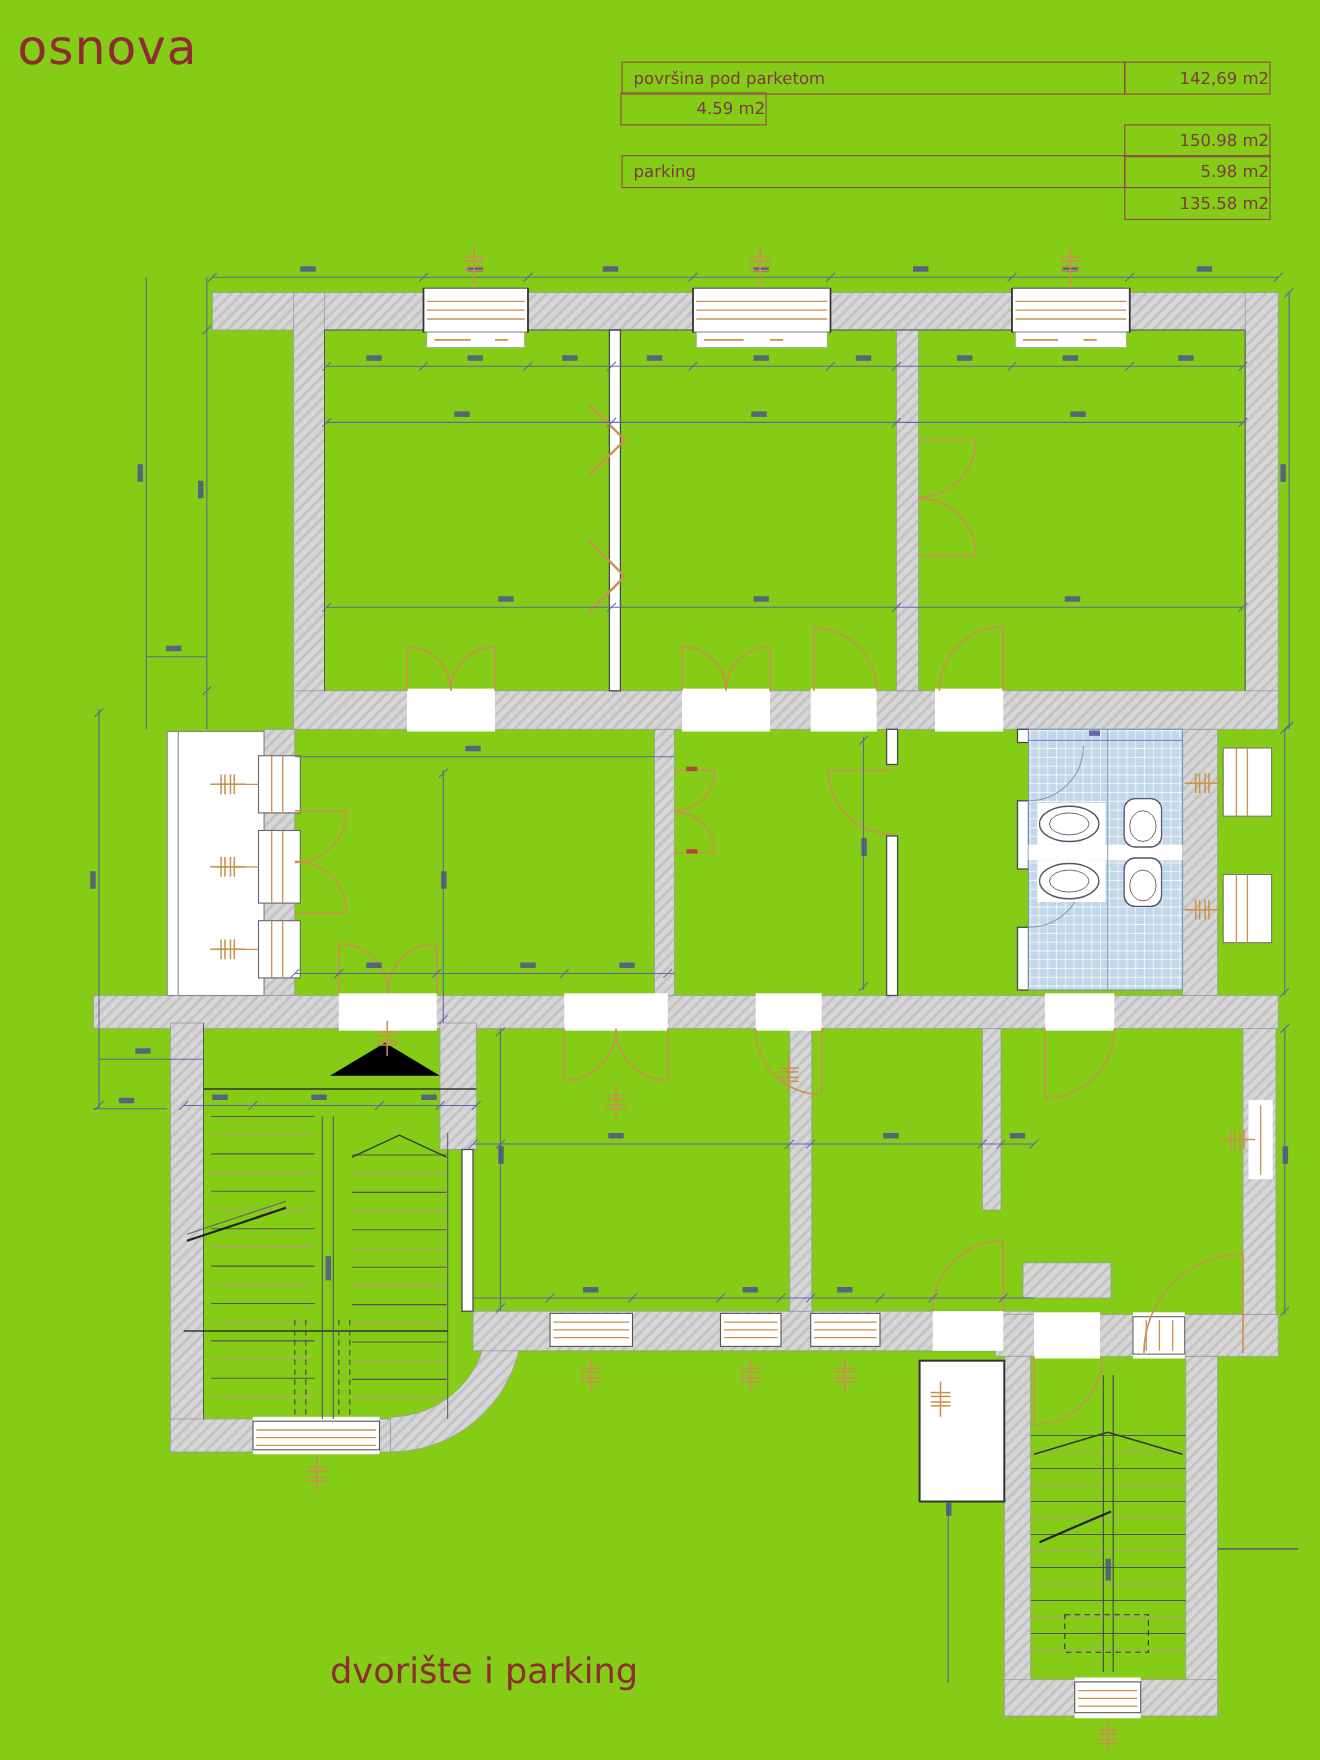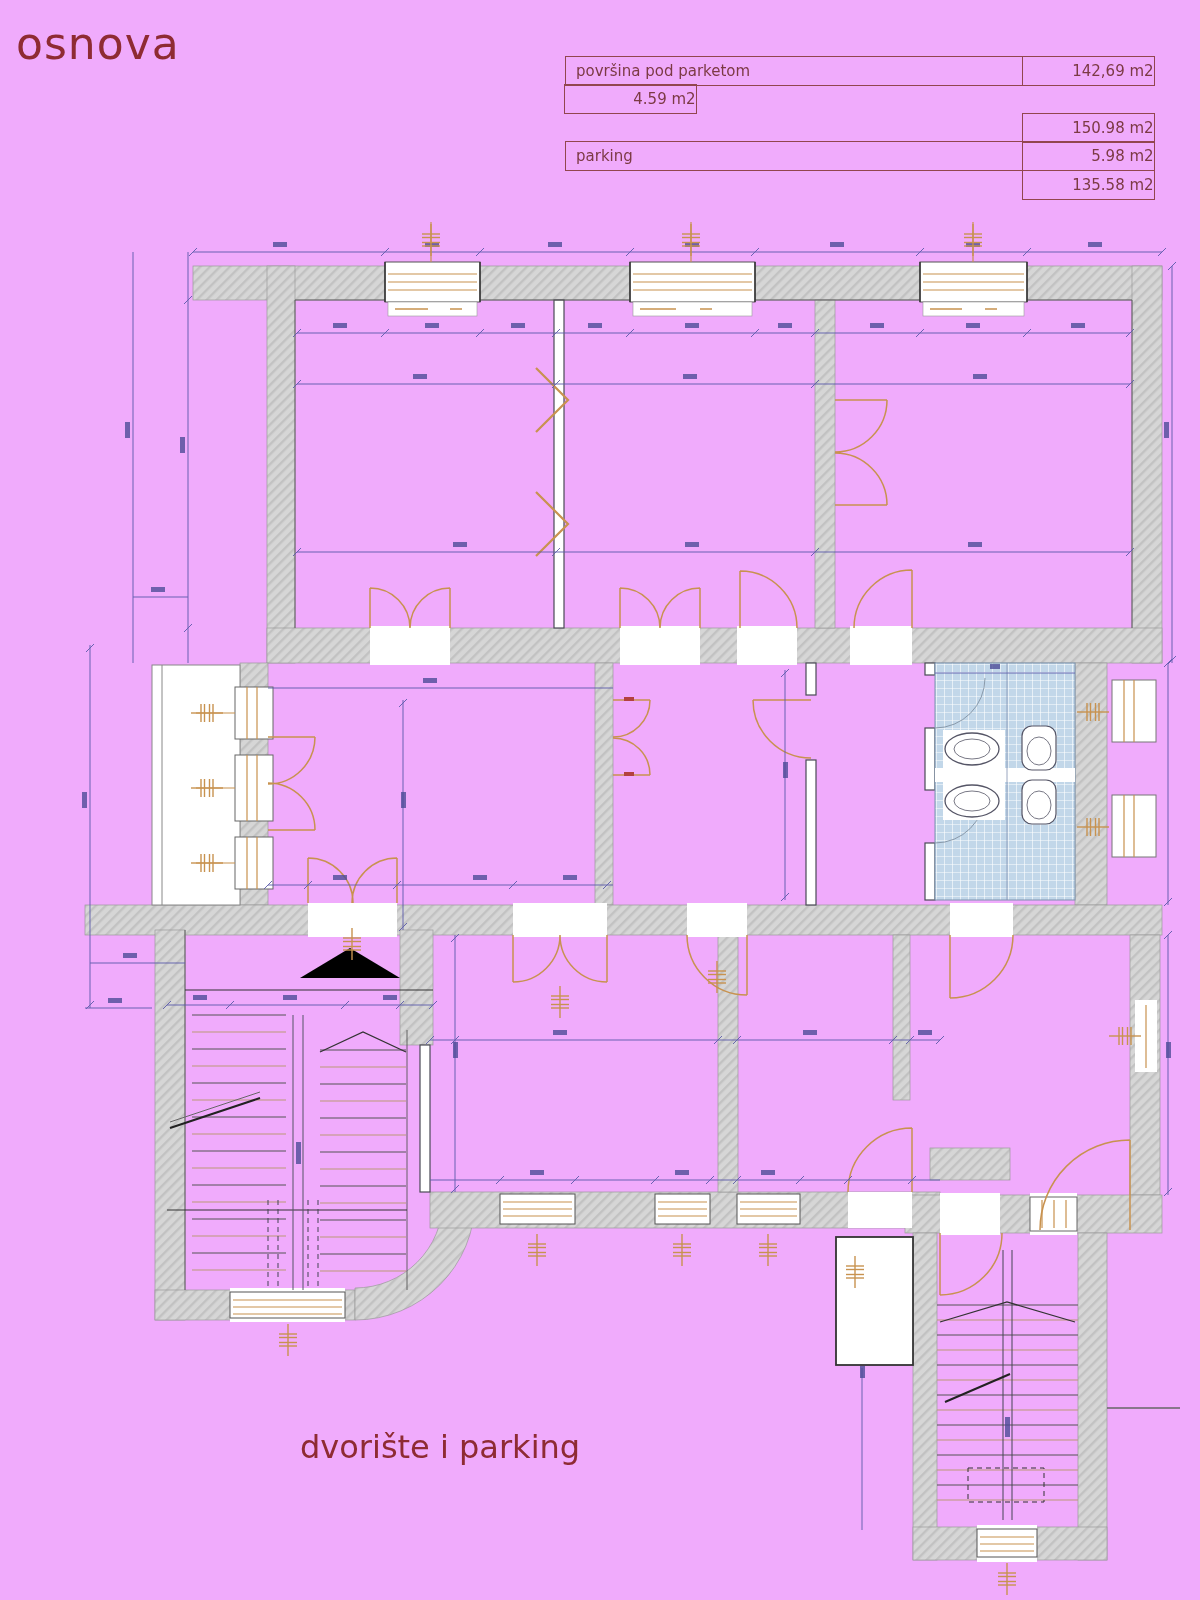--- a/index.html
+++ b/index.html
@@ -1,20 +1,20 @@
 <!DOCTYPE html>
 <html><head>
 <meta charset="utf-8">
 <style>
   html,body{margin:0;padding:0;background:#fff;}
-  .stage{position:relative;width:1200px;height:1600px;background:#f0abfc;overflow:hidden;
+  .stage{position:relative;width:1200px;height:1600px;background:#84cc16;overflow:hidden;
          font-family:"DejaVu Sans", sans-serif;}
   .plan-title{position:absolute;left:16px;top:18px;font-size:44px;letter-spacing:1px;
               color:#8e2b33;}
-  .yard-caption{position:absolute;left:300px;top:1428px;font-size:32px;color:#8e2b33;}
+  .yard-caption{position:absolute;left:300px;top:1500px;font-size:32px;color:#8e2b33;}
   .area-table{position:absolute;left:565px;top:57px;width:591px;}
   .area-row{display:flex;height:30px;margin-top:-1.4px;}
   .cell{box-sizing:border-box;border:1.4px solid #92464e;height:30px;display:flex;align-items:center;
         font-size:15px;color:#7c3a44;}
   .cell.label{width:458px;padding-left:10px;}
   .cell.value{width:133px;justify-content:flex-end;margin-left:-1.4px;}
   .cell.ghost{border-color:transparent;background:transparent;}
   svg{position:absolute;left:0;top:0;}
 </style>
 </head>

